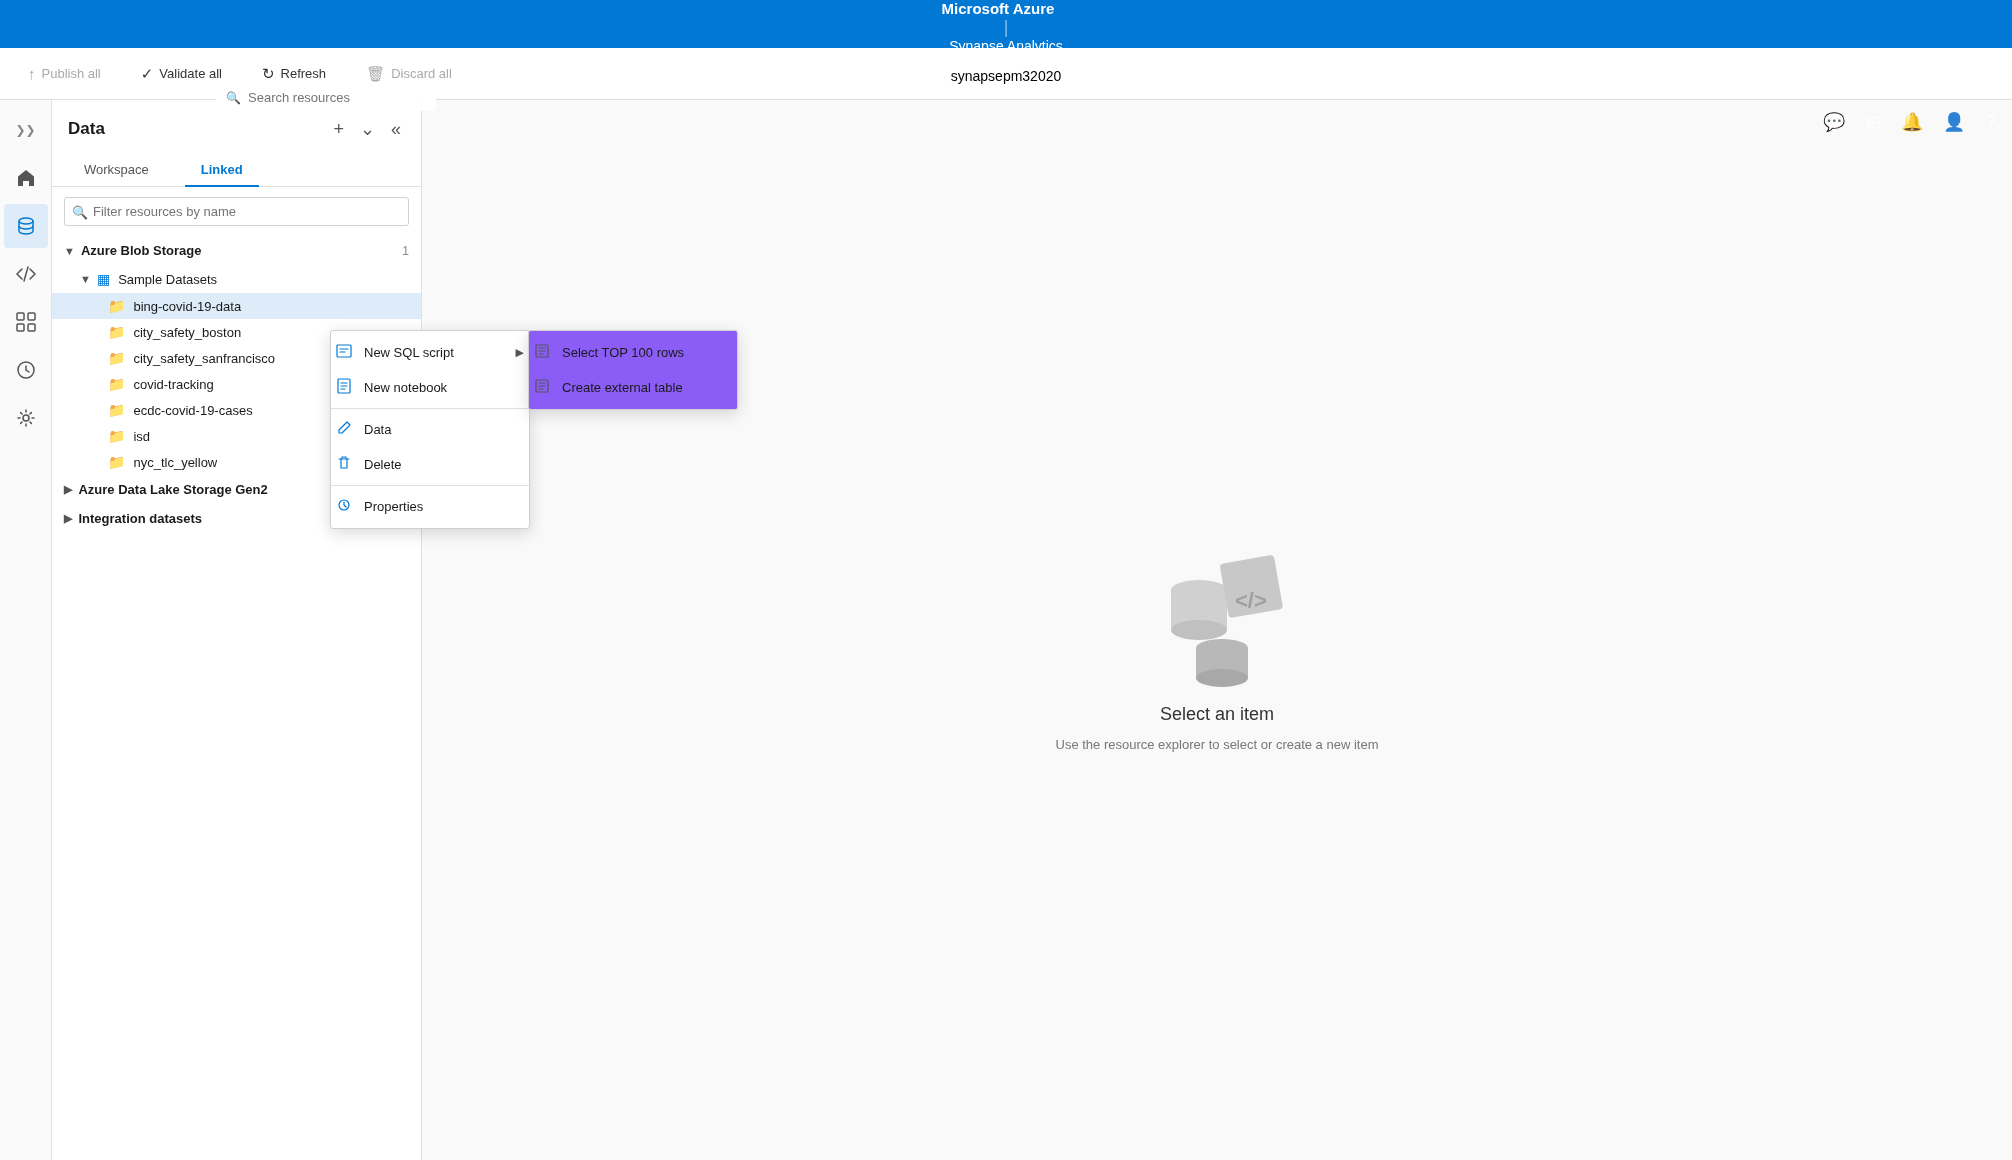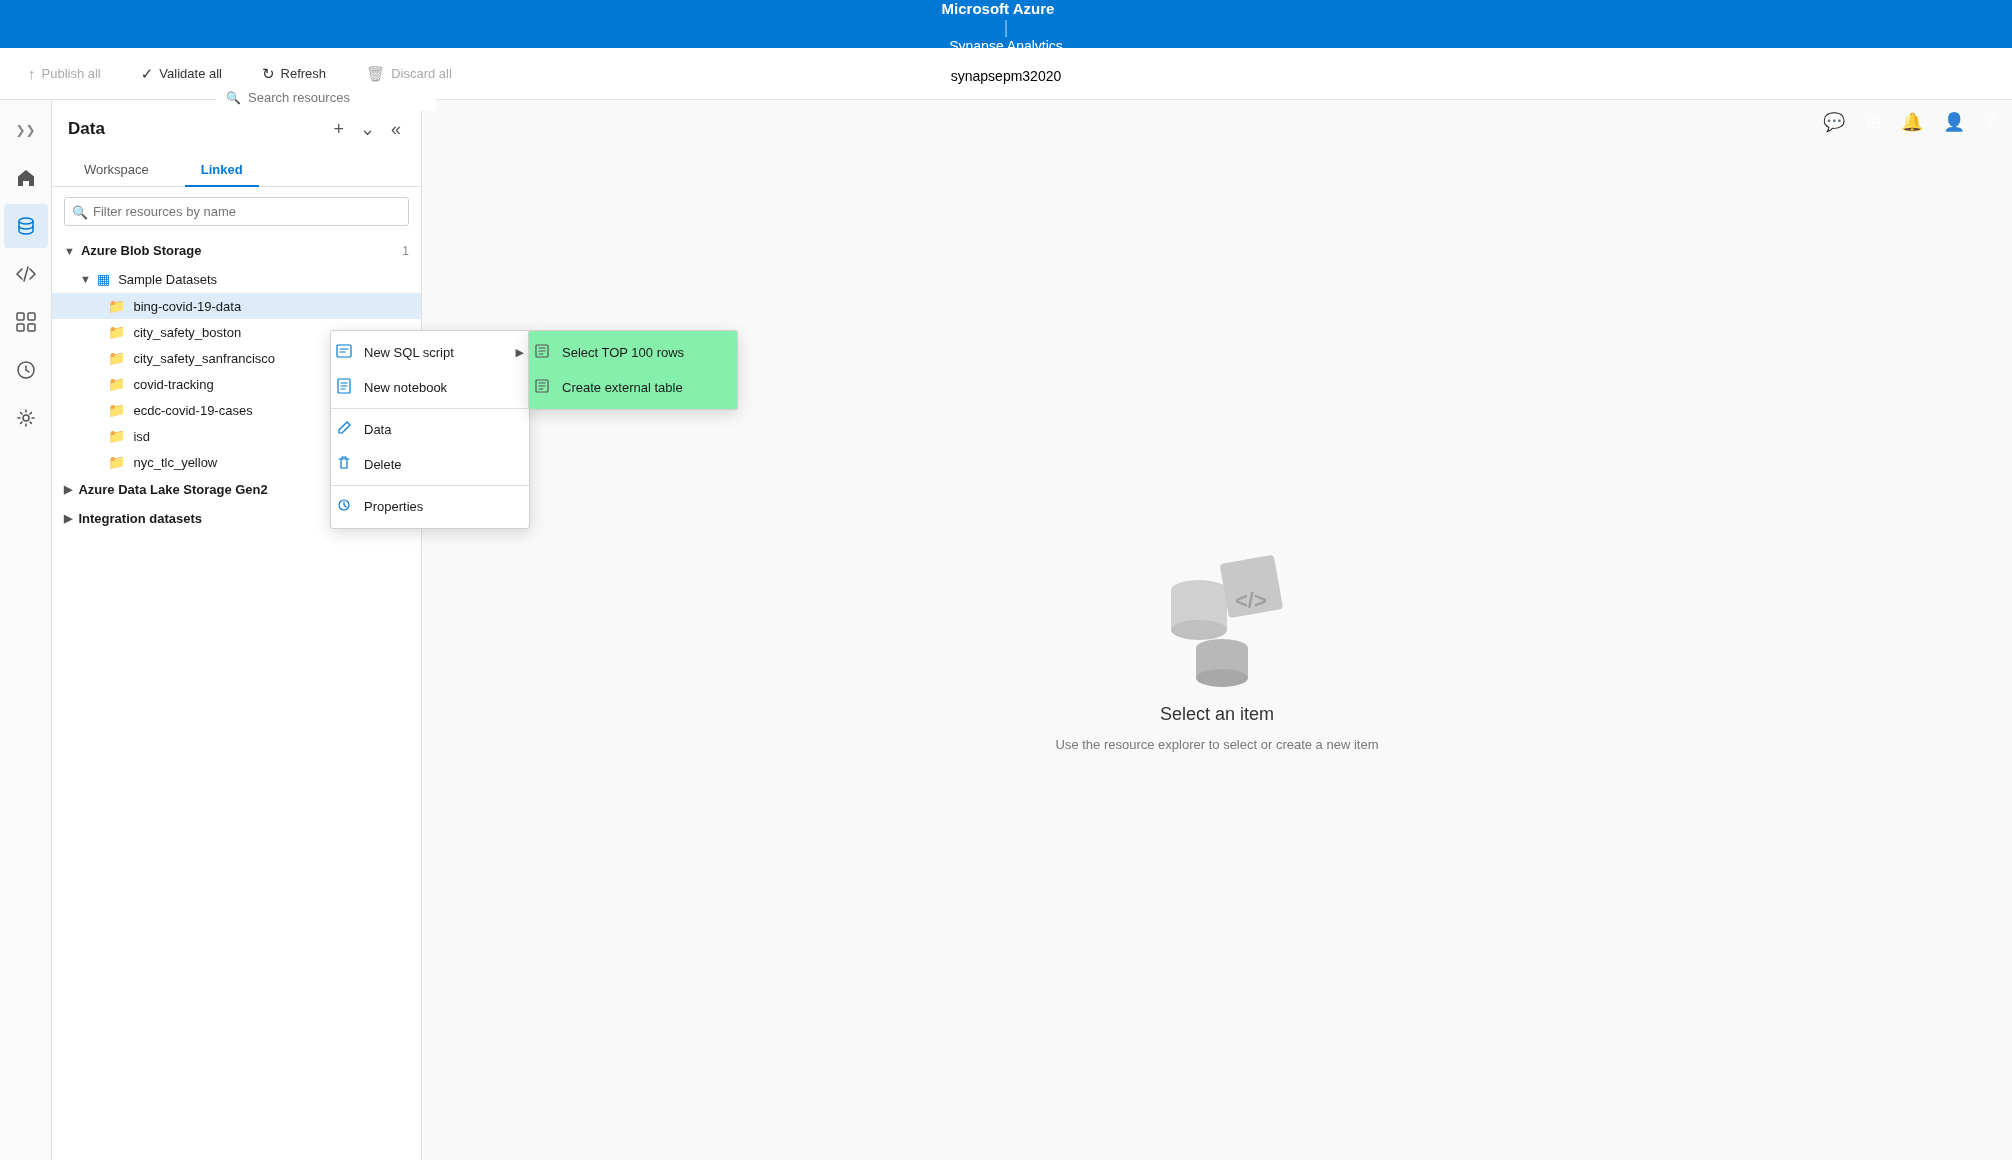--- a/index.html
+++ b/index.html
@@ -280,21 +280,21 @@
     }
     .ctx-item .ctx-icon { font-size: 15px; color: #0078d4; width: 18px; }
     .ctx-item .ctx-arrow { margin-left: auto; color: #555; font-size: 11px; }
     .ctx-divider { height: 1px; background: #e0e0e0; margin: 3px 0; }
 
     
     .sub-context-menu {
       position: absolute;
       left: 528px;
       top: 330px;
-      background: #86efac;
+      background: #8b5cf6;
       border: 1px solid #d0d0d0;
       box-shadow: 0 4px 16px rgba(0,0,0,0.15);
       border-radius: 3px;
       width: 210px;
       z-index: 101;
       padding: 4px 0;
     }
 
     
     .main-content {

